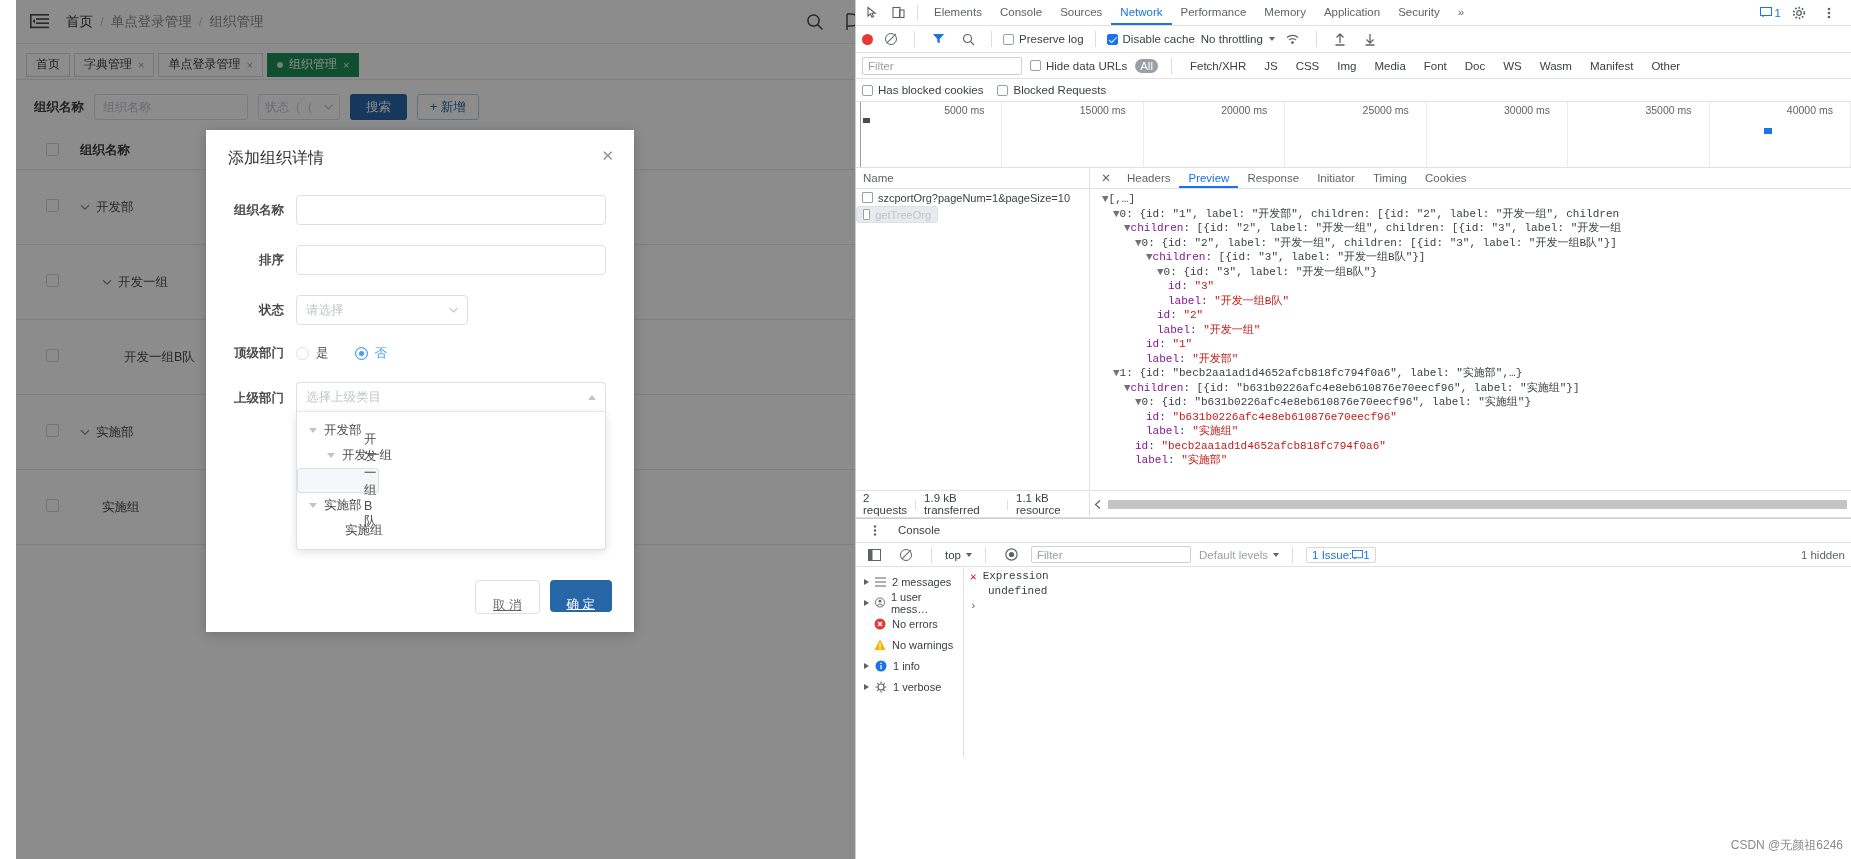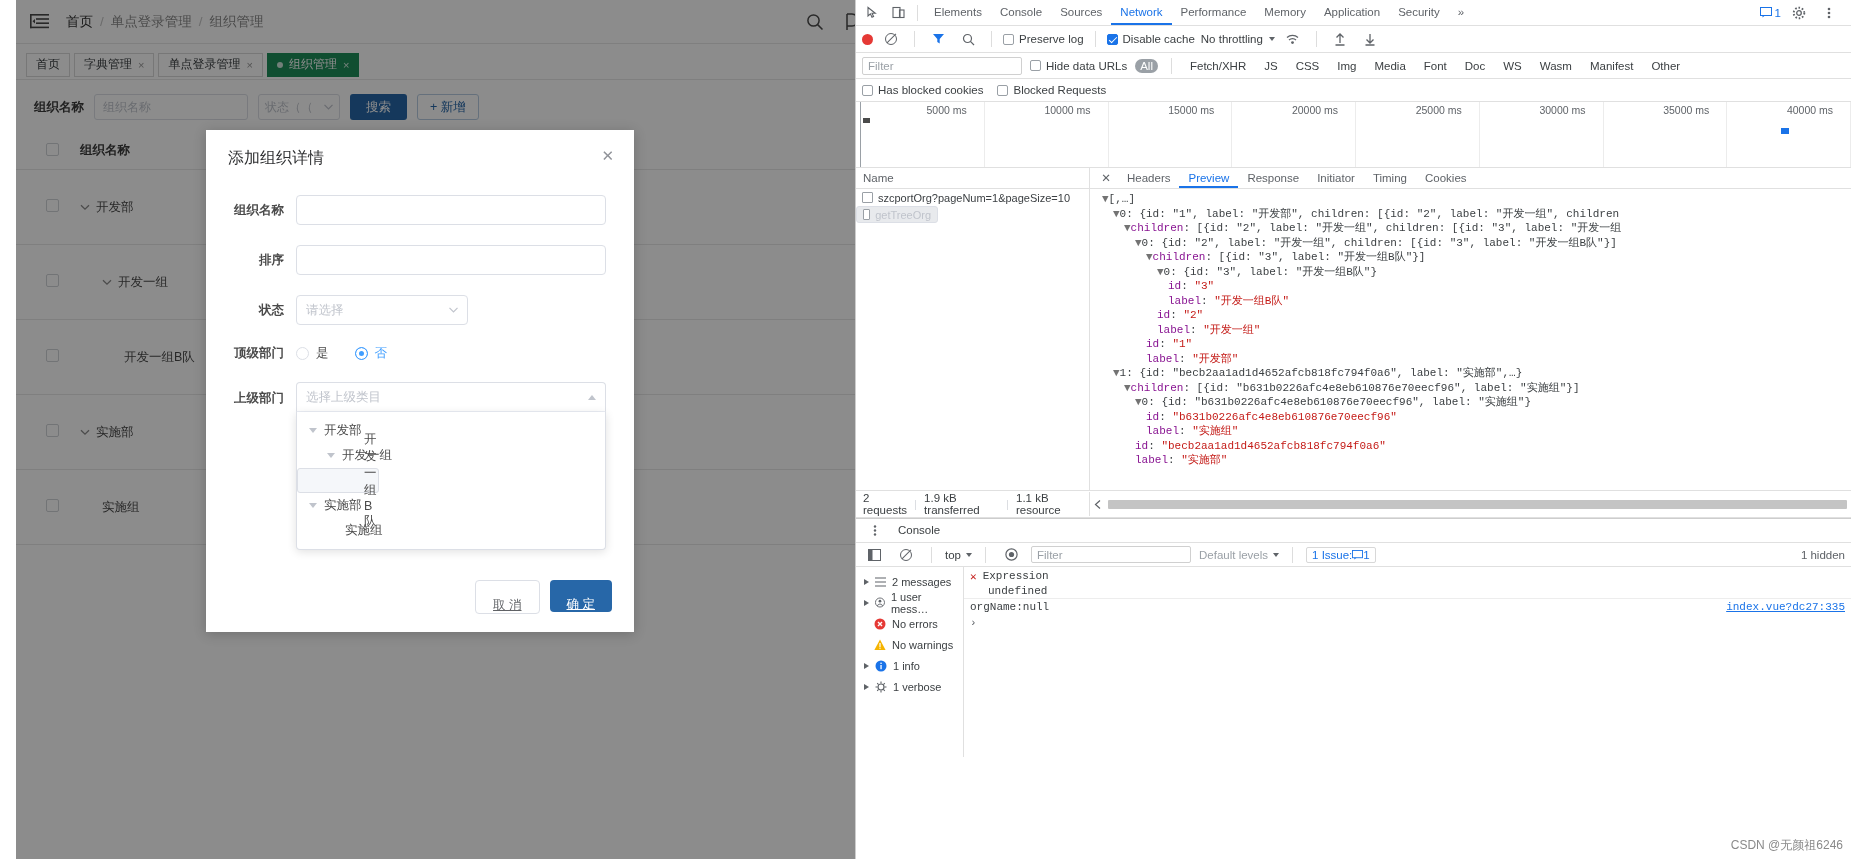--- a/index.html
+++ b/index.html
@@ -592,23 +592,20 @@
       </span>
     </div>
 
     <div class="overview">
       <div class="ov-seg" style="flex:0 0 5px;border-right:1px solid #9aa0a6;"></div>
       <div class="ov-seg">
         <span class="ov-lab">5000 ms</span>
         <span class="ov-bar" style="left:2px;top:16px;width:7px;height:5px;background:#4a4a4a;"></span>
       </div>
       <div class="ov-seg">
-          <span class="ov-lab">10000 ms</span>
-        </div>
-      <div class="ov-seg">
           <span class="ov-lab">15000 ms</span>
         </div>
       <div class="ov-seg">
           <span class="ov-lab">20000 ms</span>
         </div>
       <div class="ov-seg">
           <span class="ov-lab">25000 ms</span>
         </div>
       <div class="ov-seg">
           <span class="ov-lab">30000 ms</span>
@@ -785,24 +782,20 @@
           </div>
         </div>
         <div class="con-msgs">
           <div class="msg">
             <span class="err-x">✕</span>
             <span>Expression</span>
           </div>
           <div class="msg" style="padding-left:24px;">
             <span>undefined</span>
           </div>
-          <div class="msg-row">
-            <span>orgName:null</span>
-            <span class="msg-link">index.vue?dc27:335</span>
-          </div>
           <div class="prompt-row">›</div>
         </div>
       </div>
     </div>
   </div>
 
   <div class="watermark">CSDN @无颜祖6246</div>
 </div>
 
 </body></html>

